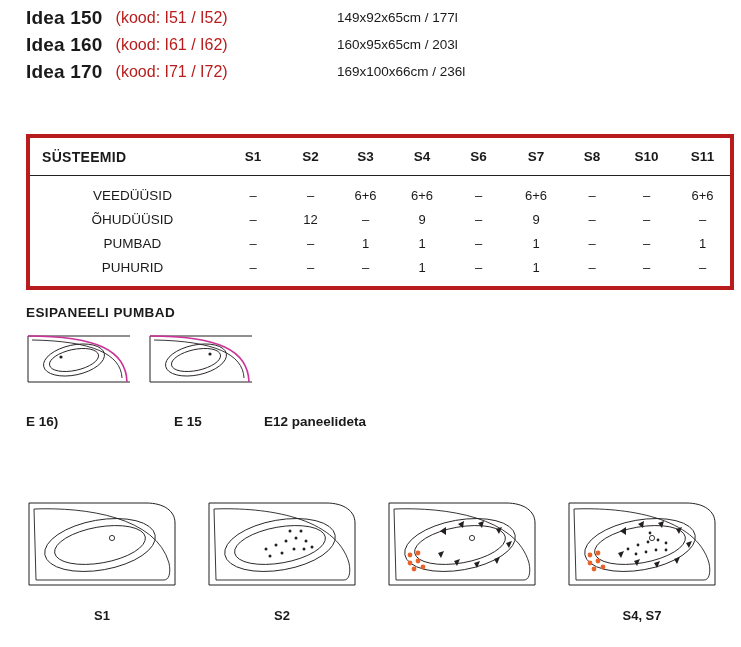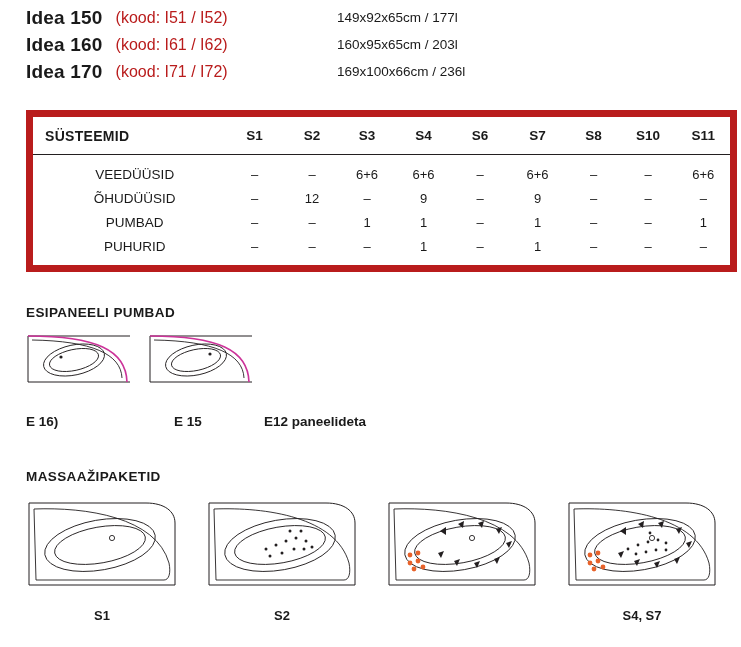--- a/index.html
+++ b/index.html
@@ -89,21 +89,22 @@
   table.spec tbody td {
     height: 24px;
     vertical-align: middle;
   }
   table.spec tbody td.first {
     text-align: center;
     padding-left: 12px;
     font-size: 13.5px;
   }
   .t-outer {
-    border: 7px solid #b91c1c;
+    border: 4px solid #b91c1c;
+    margin-top: 24px;
   }
   .t-headsep {
     border-bottom: 1px solid #231f20;
   }
   tbody tr:first-child td { padding-top: 7px; }
   tbody tr:last-child td { padding-bottom: 7px; }
 
   
   .section-title {
     position: absolute;
@@ -294,21 +295,20 @@
       </svg>
     </div>
   </div>
 
   <div class="panel-labels">
     <span style="left:0px;">E 16)</span>
     <span style="left:148px;">E 15</span>
     <span style="left:238px;">E12  paneelideta</span>
   </div>
 
-  <div class="section-title" id="massaazi-title">MASSAAŽIPAKETID</div>
 
   <div class="mass-row">
 
     <div class="mass-item" style="left:0px;">
       <svg width="152" height="100" viewBox="0 0 152 100">
         <path d="M3 10 L3 92 L149 92 L149 30 C149 18 138 10 120 10 Z" fill="none" stroke="#231f20" stroke-width="1"></path>
         <path d="M8 16 C 60 14, 130 24, 143 70 C 145 80, 143 87, 138 87 L 10 87 Z" fill="none" stroke="#231f20" stroke-width="0.9"></path>
         <ellipse cx="74" cy="52" rx="56" ry="25" fill="none" stroke="#231f20" stroke-width="0.9" transform="rotate(-10 74 52)"></ellipse>
         <ellipse cx="74" cy="52" rx="46" ry="18" fill="none" stroke="#231f20" stroke-width="0.9" transform="rotate(-10 74 52)"></ellipse>
         <circle cx="86" cy="45" r="2.6" fill="none" stroke="#231f20" stroke-width="0.9"></circle>

